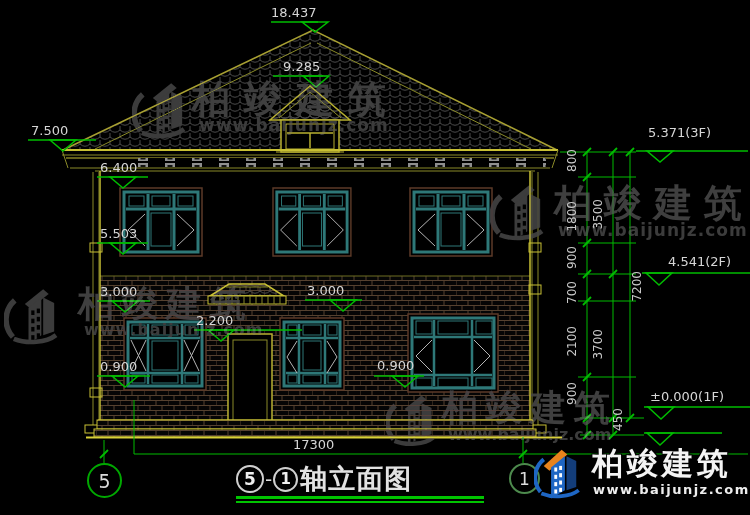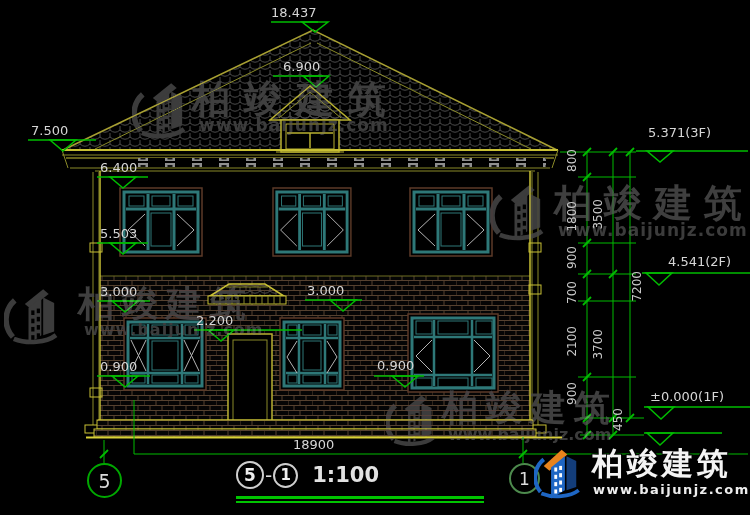--- a/index.html
+++ b/index.html
@@ -325,53 +325,53 @@
   <div class="wm-site" style="left:558px;top:222px;font-size:17px;letter-spacing:1px">www.baijunjz.com</div>
 
   <svg class="wm-icon" style="left:386px;top:388px;width:54px;height:62px">
         <use href="#wmglyph"></use>
       </svg>
   <div class="wm-brand" style="left:442px;top:390px;font-size:36px;letter-spacing:8px">柏竣建筑</div>
   <div class="wm-site" style="left:448px;top:427px;font-size:16px">www.baijunjz.com</div>
 </div>
 
 <span class="lbl" style="left:271px;top:6px">18.437</span>
-<span class="lbl" style="left:283px;top:60px">6.900</span>
+<span class="lbl" style="left:283px;top:60px">9.285</span>
 <span class="lbl" style="left:31px;top:124px">7.500</span>
 <span class="lbl" style="left:100px;top:161px">6.400</span>
 <span class="lbl" style="left:100px;top:227px">5.503</span>
 <span class="lbl" style="left:100px;top:285px">3.000</span>
 <span class="lbl" style="left:196px;top:314px">2.200</span>
 <span class="lbl" style="left:100px;top:360px">0.900</span>
 <span class="lbl" style="left:307px;top:284px">3.000</span>
 <span class="lbl" style="left:377px;top:359px">0.900</span>
 <span class="lbl" style="left:648px;top:126px">5.371(3F)</span>
 <span class="lbl" style="left:668px;top:255px">4.541(2F)</span>
 <span class="lbl" style="left:650px;top:390px">±0.000(1F)</span>
-<span class="lbl" style="left:293px;top:438px">18900</span>
+<span class="lbl" style="left:293px;top:438px">17300</span>
 
 <span class="vlbl" style="left:566px;top:149px">800</span>
 <span class="vlbl" style="left:566px;top:201px">1800</span>
 <span class="vlbl" style="left:566px;top:246px">900</span>
 <span class="vlbl" style="left:566px;top:281px">700</span>
 <span class="vlbl" style="left:566px;top:326px">2100</span>
 <span class="vlbl" style="left:566px;top:382px">900</span>
 <span class="vlbl" style="left:592px;top:199px">3500</span>
 <span class="vlbl" style="left:592px;top:329px">3700</span>
 <span class="vlbl" style="left:631px;top:271px">7200</span>
 <span class="vlbl" style="left:612px;top:408px">450</span>
 
 <div class="gridbubble" id="axis5">5</div>
 <div class="gridbubble" id="axis1">1</div>
 
 <div id="titleblock">
   <span class="axcirc" id="tb-a">5</span>
   <span id="tb-dash">-</span>
   <span class="axcirc" id="tb-b">1</span>
-  <span id="tb-scale">1:100</span>
+  <span id="tb-name">轴立面图</span>
 </div>
 <div class="underline" style="left:236px;top:496px;width:248px;height:3px"></div>
 <div class="underline" style="left:236px;top:501px;width:248px;height:2px"></div>
 
 <svg id="brandlogo" width="52" height="60" viewBox="0 0 64 72">
       <use href="#bjglyph"></use>
     </svg>
 <div id="brand-name">柏竣建筑</div>
 <div id="brand-site">www.baijunjz.com</div>
 

